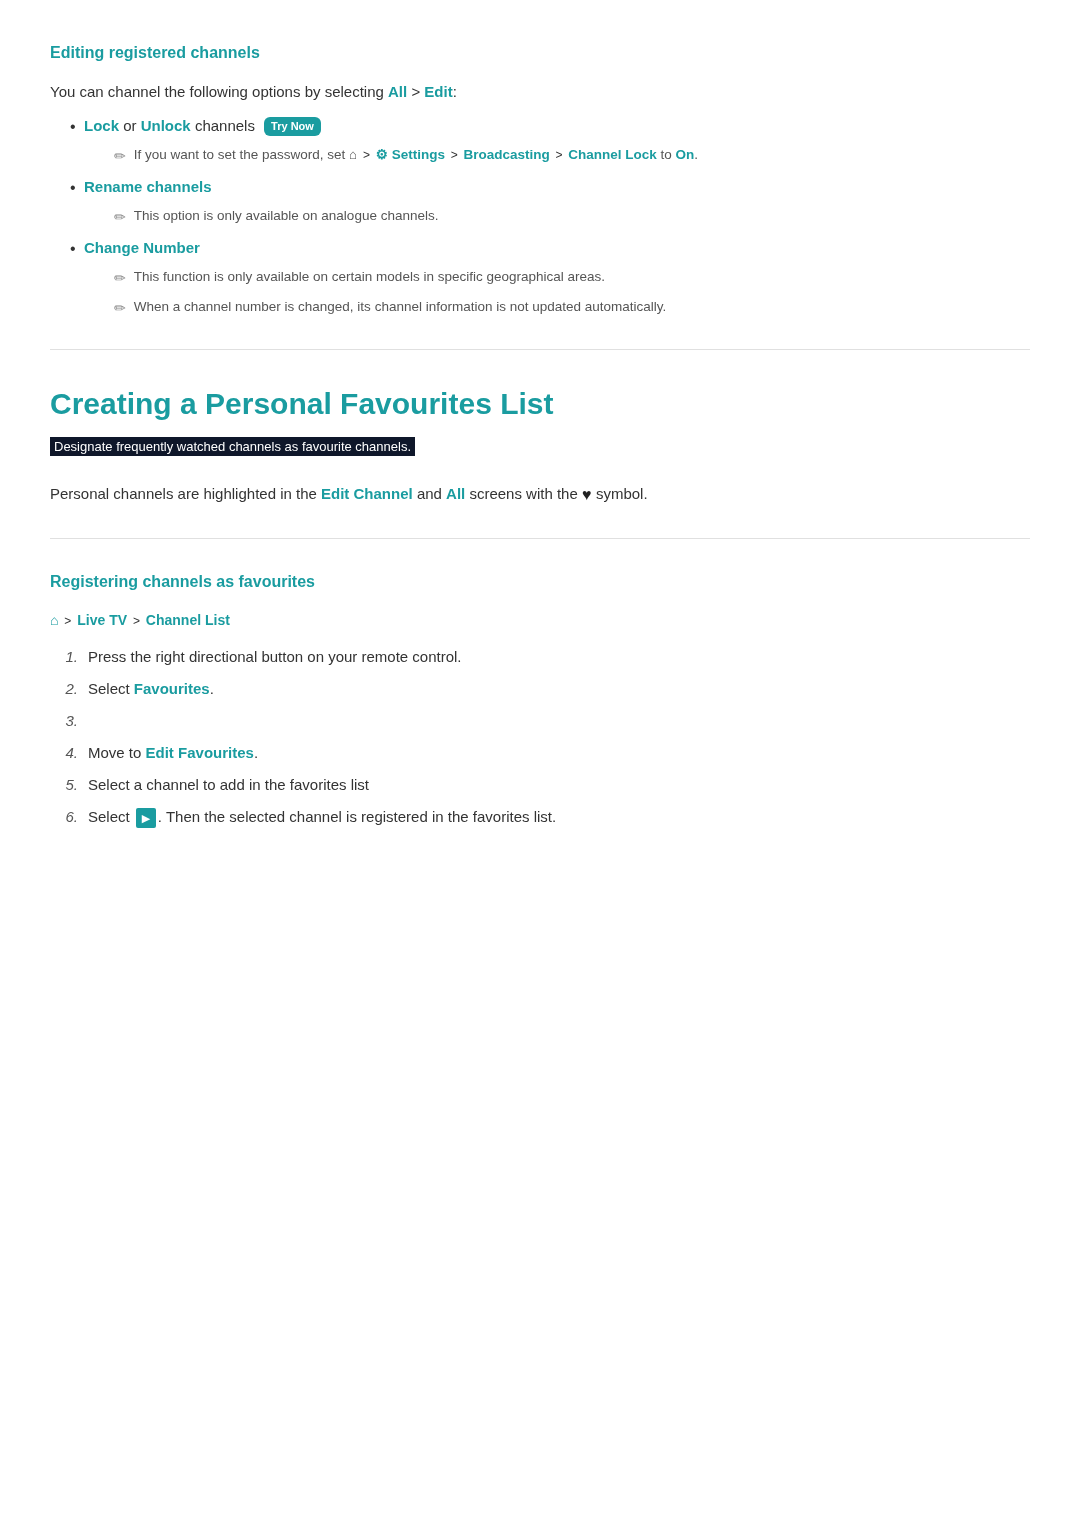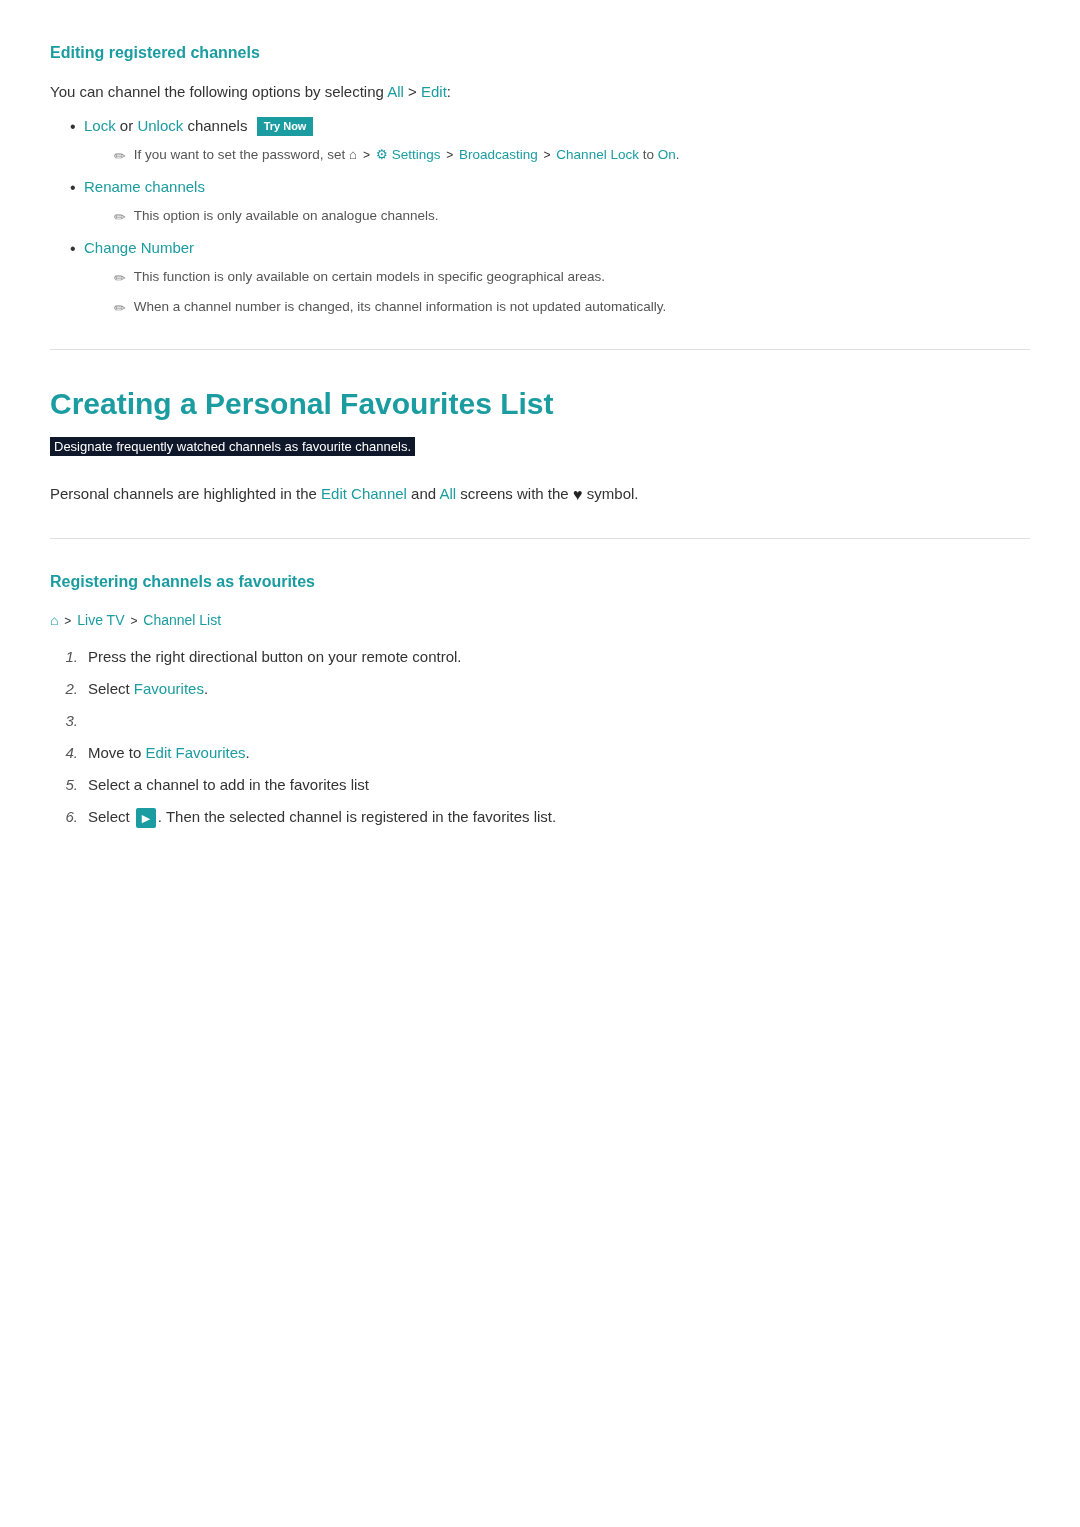--- a/index.html
+++ b/index.html
@@ -46,21 +46,21 @@
     }
 
     .body-text {
       color: #333333;
       font-size: 15px;
       margin-bottom: 10px;
     }
 
     .teal {
       color: #1a9ca0;
-      font-weight: 400;
+      font-weight: 700;
     }
 
     .bullet-list {
       list-style: none;
       padding-left: 20px;
       margin-bottom: 10px;
     }
 
     .bullet-list > li {
       position: relative;
@@ -92,21 +92,21 @@
       flex-shrink: 0;
     }
 
     .try-now-badge {
       display: inline-block;
       background-color: #1a9ca0;
       color: #ffffff;
       font-size: 11px;
       font-weight: 600;
       padding: 1px 7px;
-      border-radius: 0;
+      border-radius: 6px;
       margin-left: 5px;
       vertical-align: middle;
     }
 
     .breadcrumb {
       font-size: 14px;
       margin-bottom: 14px;
       color: #333;
     }
 

